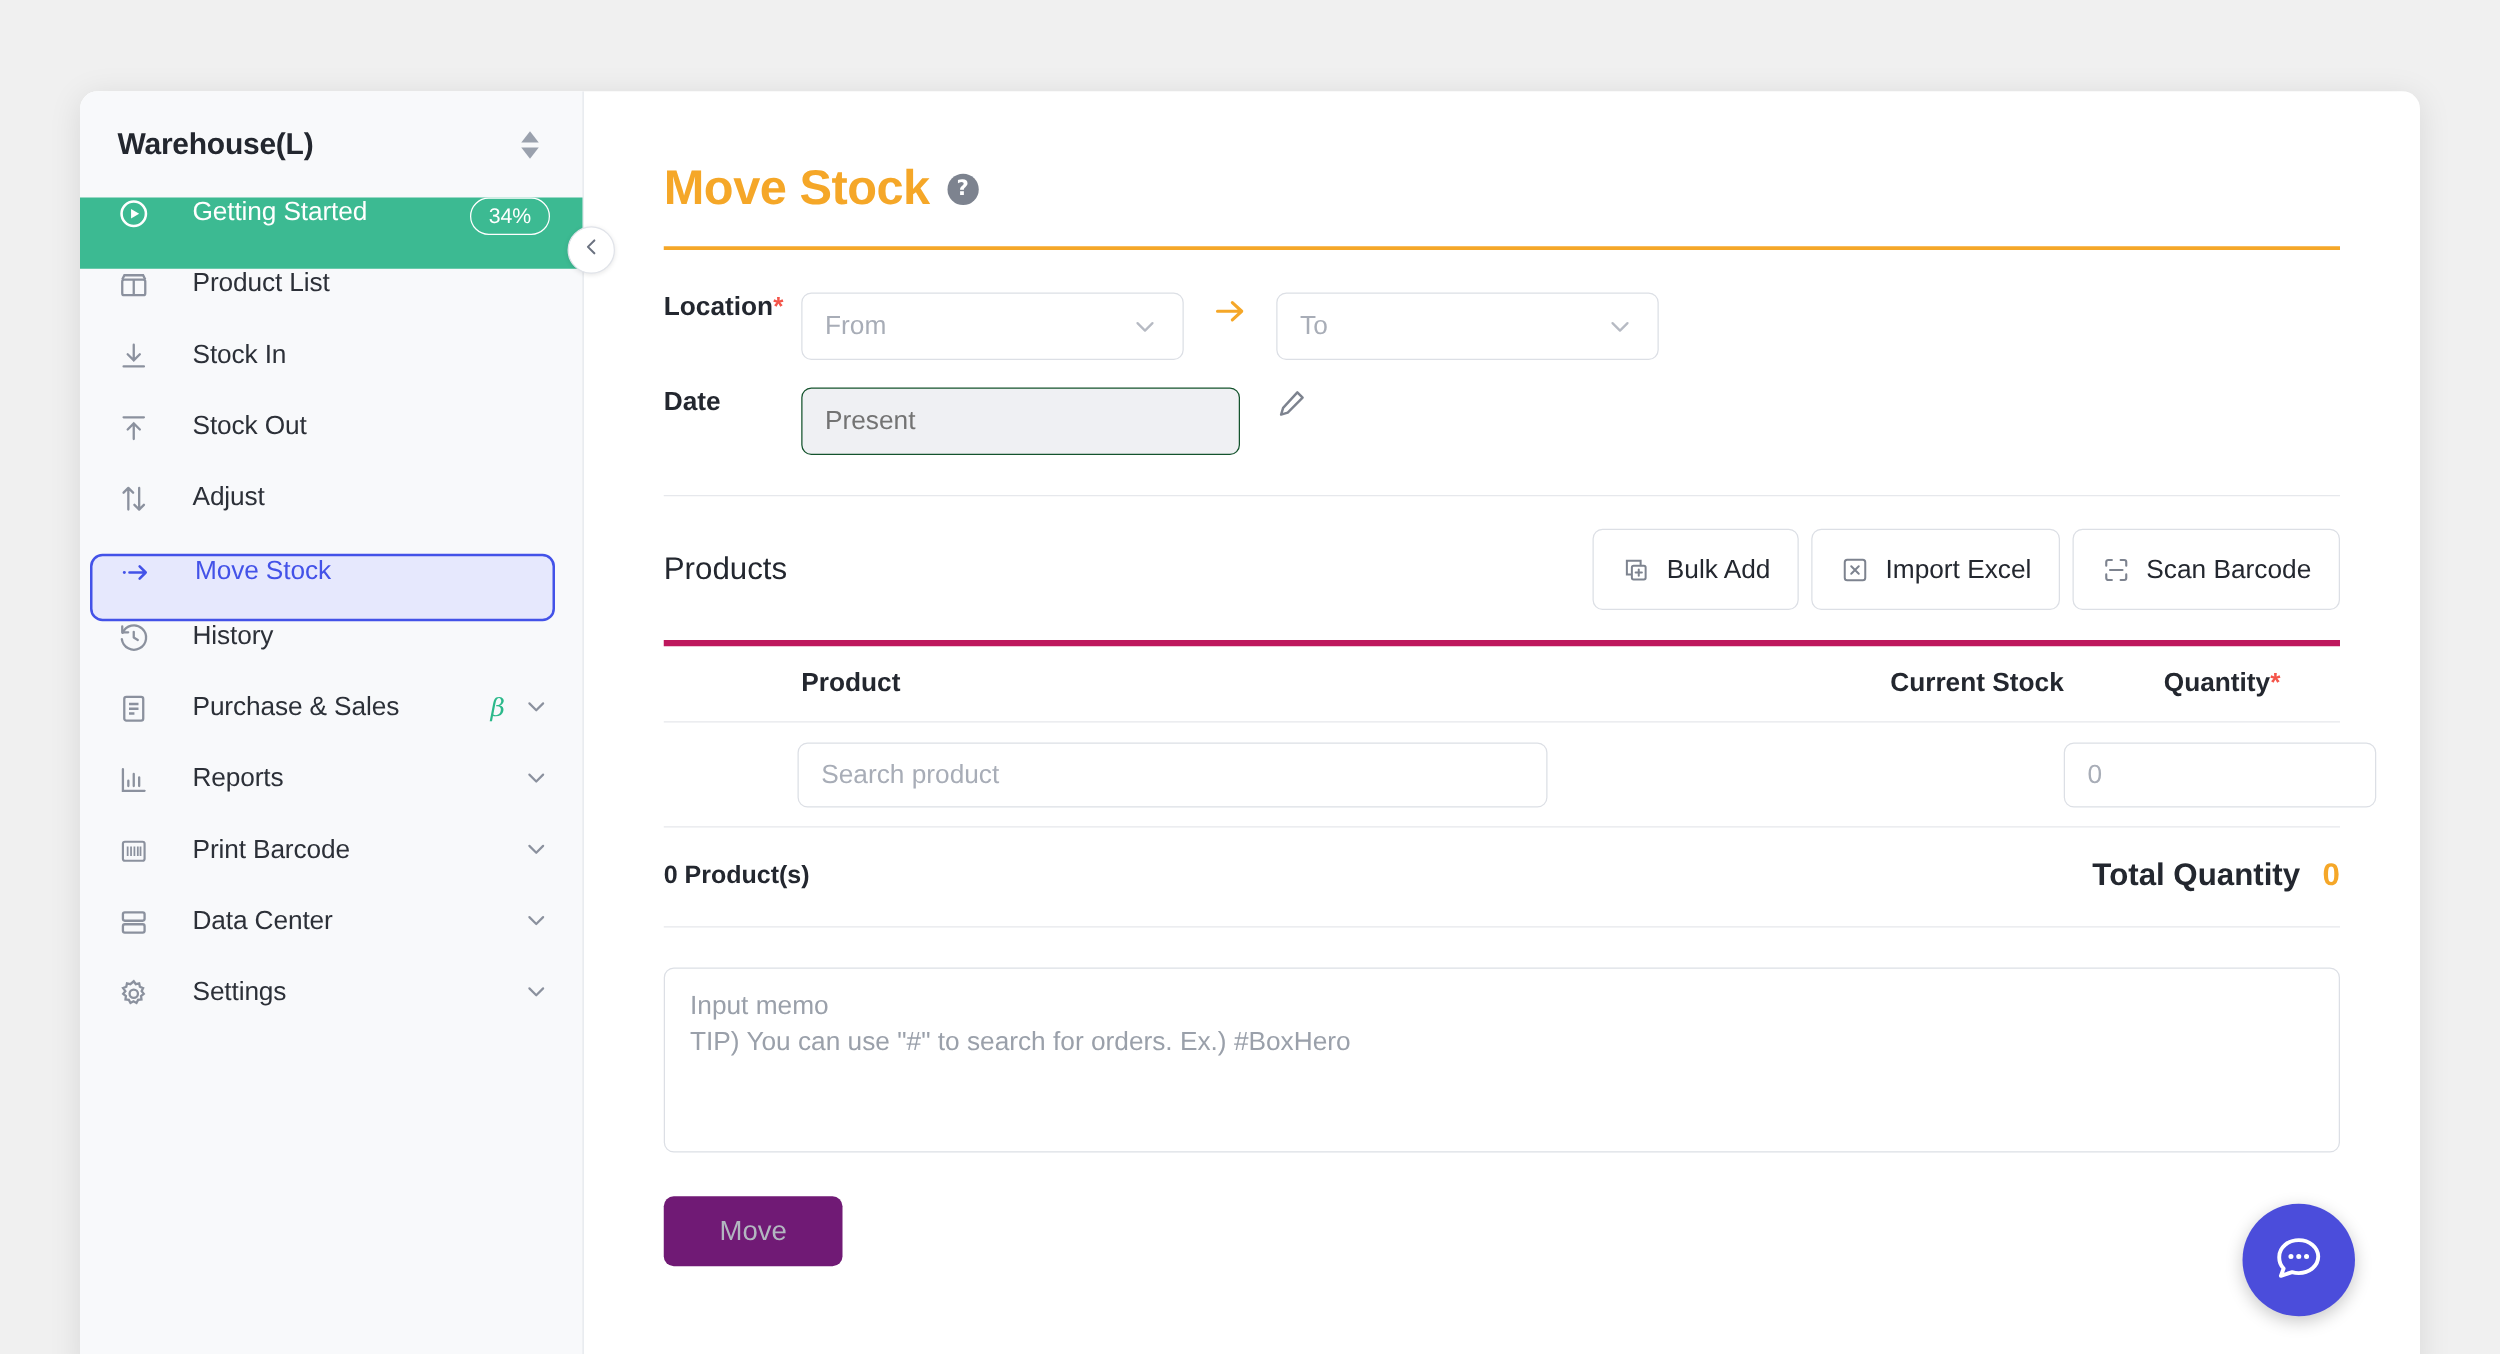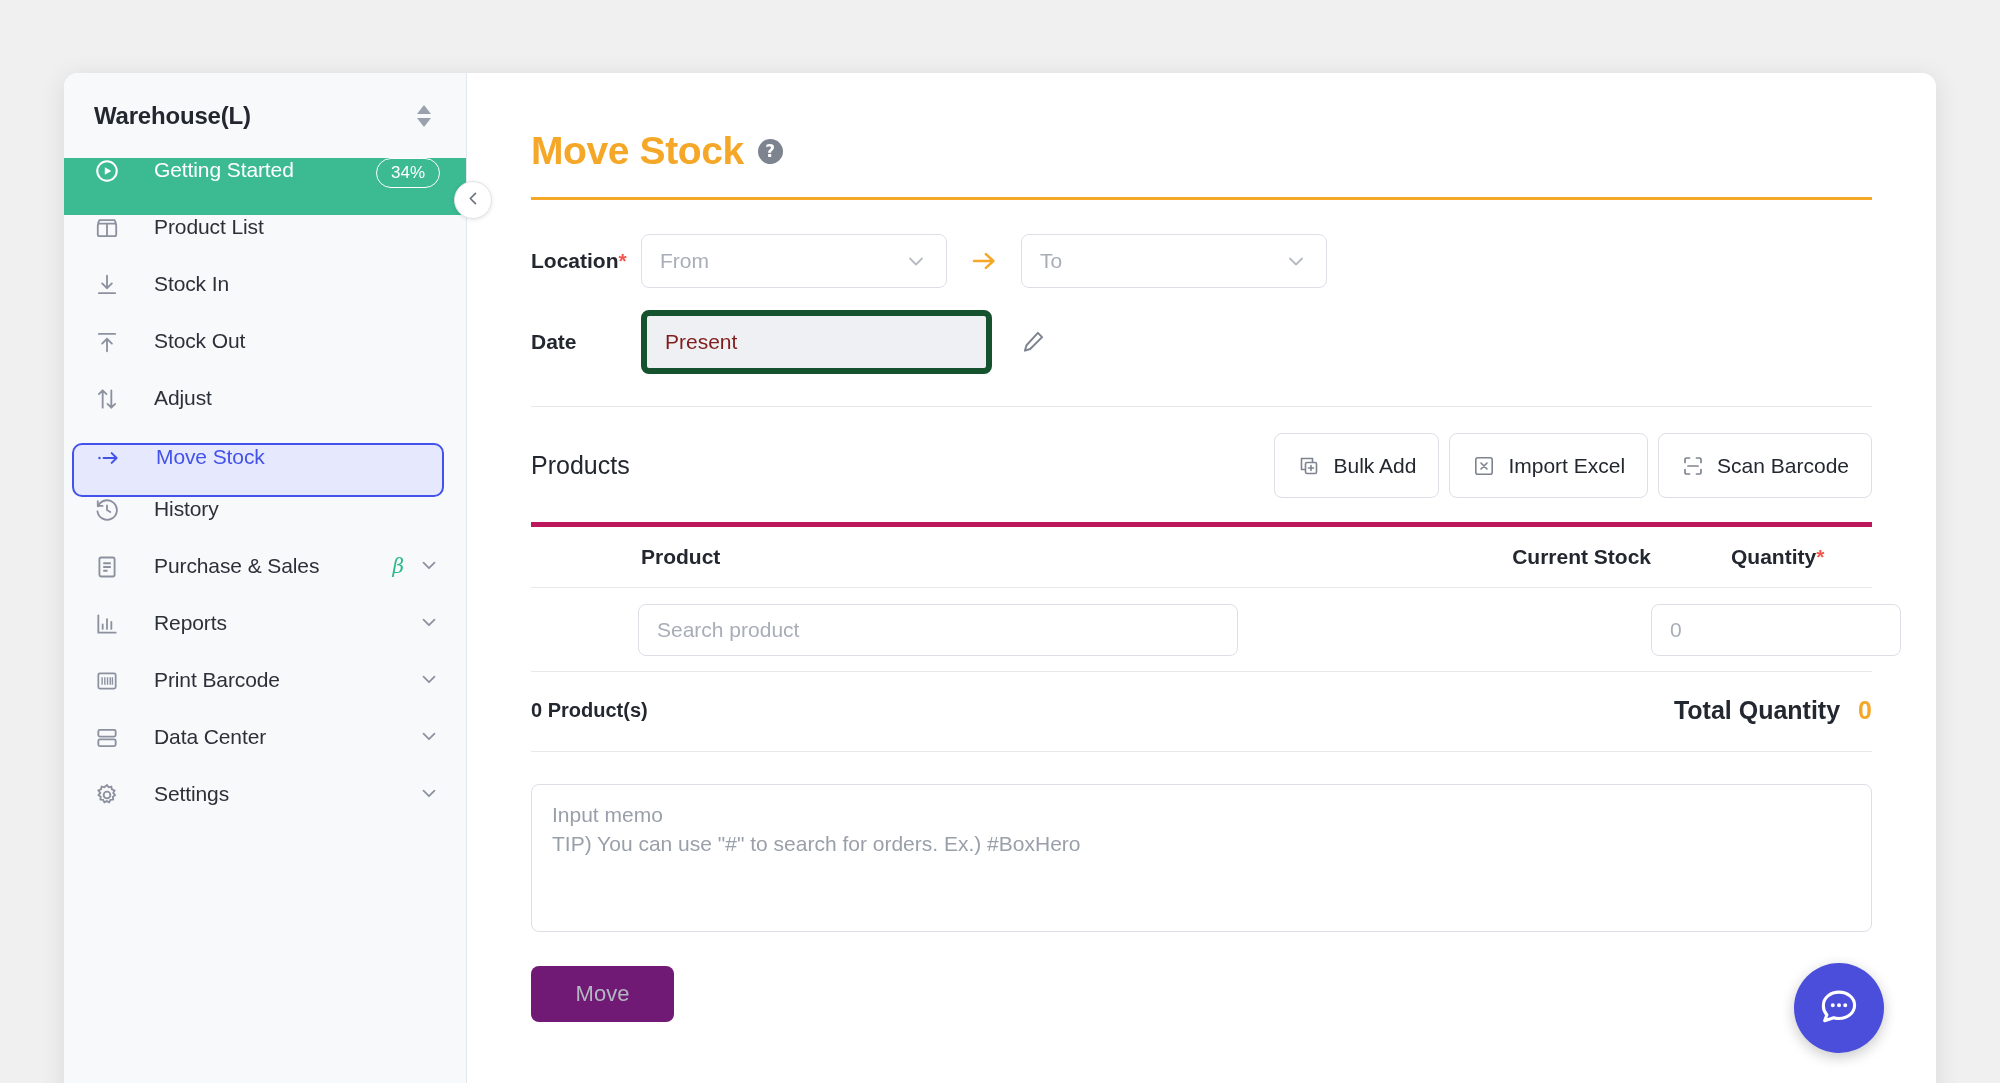--- a/index.html
+++ b/index.html
@@ -163,21 +163,21 @@
     font-family: "DejaVu Sans", sans-serif;
   }
   .rule-orange {
     height: 3px;
     background: #f5a728;
     margin-bottom: 34px;
   }
 
   .form-row {
     display: flex;
-    align-items: center;
+    align-items: flex-start;
     margin-bottom: 22px;
   }
   .form-label {
     width: 110px;
     flex: 0 0 110px;
     font-size: 21px;
     font-weight: bold;
     color: #23272f;
   }
   .req { color: #f4554a; font-weight: bold; }
@@ -197,29 +197,29 @@
     justify-content: space-between;
   }
   .arrow-orange {
     color: #f5a728;
     font-size: 28px;
     margin: 0 22px;
     display: flex; align-items: center;
   }
   .date-box {
     width: 351px;
-    height: 64px;
-    border: 6px solid #14532d;
+    height: 54px;
+    border: 1px solid #14532d;
     border-radius: 8px;
     background: #eff0f3;
     display: flex;
     align-items: center;
     padding: 0 18px;
     font-size: 21px;
-    color: #7f1d1d;
+    color: #737373;
   }
   .pencil {
     margin-left: 28px;
     color: #7d838f;
     cursor: pointer;
     display: flex; align-items: center;
   }
 
   .sep-line {
     height: 1px;

